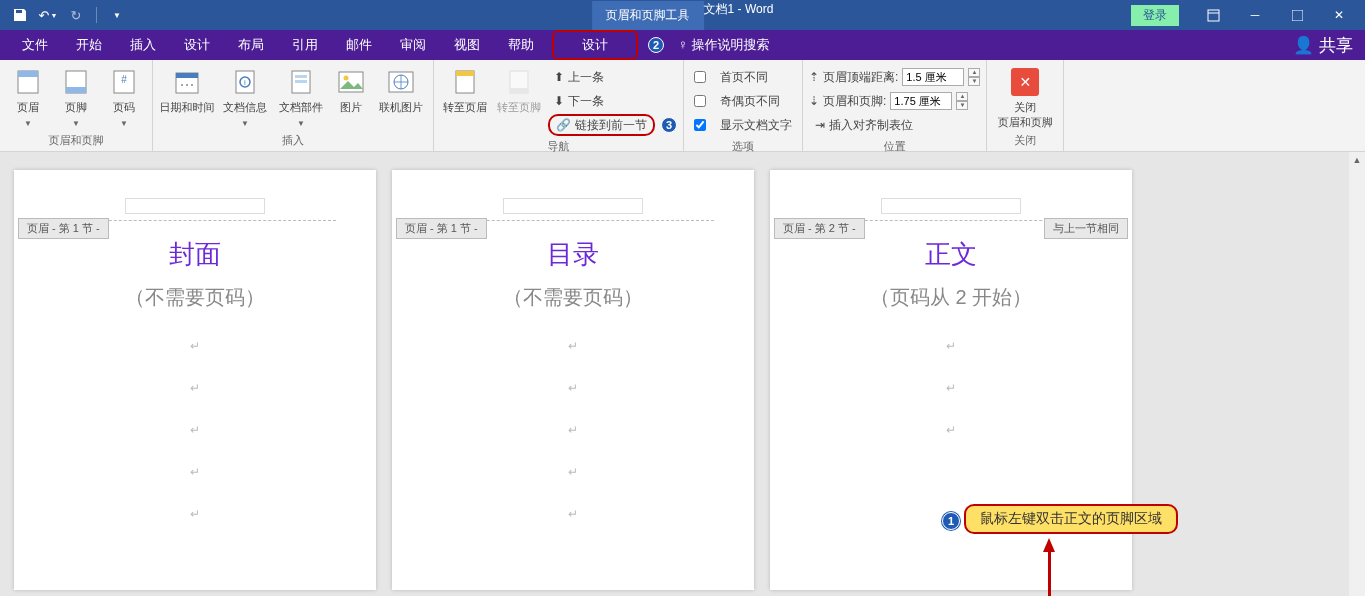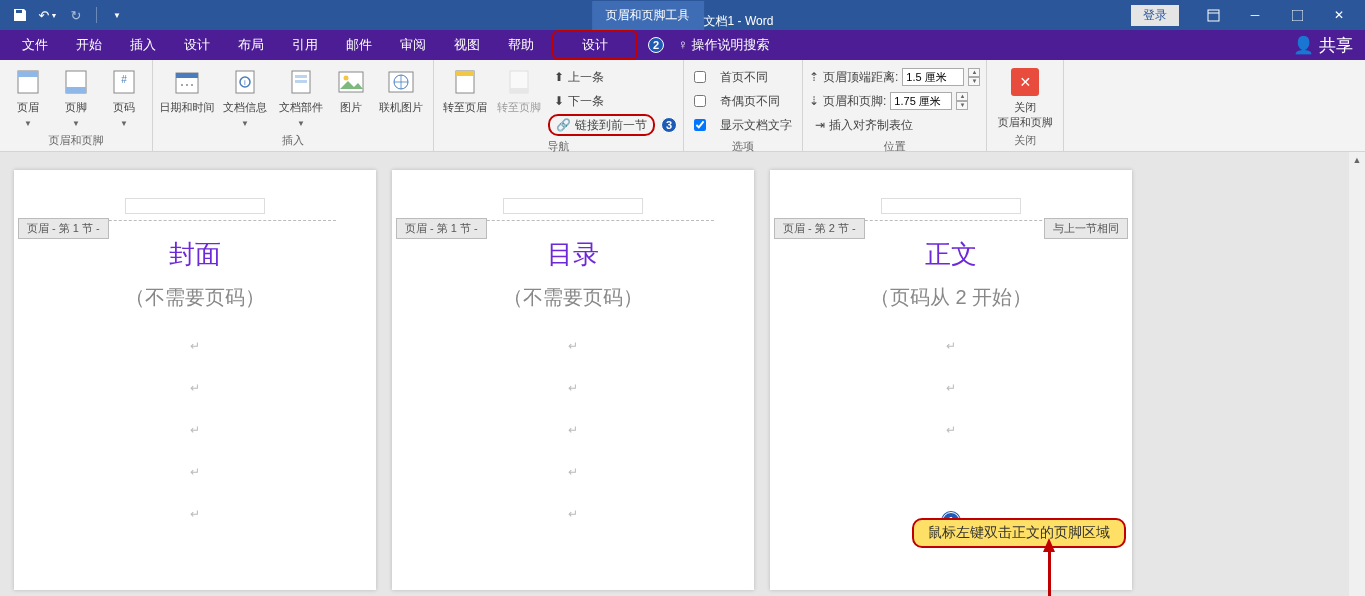--- a/index.html
+++ b/index.html
@@ -3,25 +3,25 @@
 <meta charset="utf-8">
 <style>
 * { margin: 0; padding: 0; box-sizing: border-box; font-family: "Microsoft YaHei", "SimSun", sans-serif; }
 body { background: #ffffff; width: 1365px; height: 596px; overflow: hidden; position: relative; }
 
 
 .titlebar { height: 30px; background: #2b579a; display: flex; align-items: center; color: #fff; font-size: 12px; position: relative; }
 .titlebar-left { display: flex; align-items: center; gap: 4px; padding-left: 8px; }
 .qat-btn { width: 24px; height: 24px; display: flex; align-items: center; justify-content: center; color: #fff; font-size: 13px; }
 .qat-sep { width: 1px; height: 16px; background: rgba(255,255,255,0.3); margin: 0 4px; }
-.titlebar-center { position: absolute; left: 50%; transform: translateX(-50%); display: flex; align-items: flex-end; }
+.titlebar-center { position: absolute; left: 50%; transform: translateX(-50%); display: flex; align-items: flex-start; }
 .tool-context { background: #3e6db5; padding: 6px 14px; font-size: 12px; }
 .doc-title { font-size: 12px; }
 .titlebar-right { margin-left: auto; display: flex; align-items: center; gap: 2px; padding-right: 6px; }
-.login-btn { background: #e5e5e5; color: #2b579a; padding: 2px 12px; font-size: 12px; margin-right: 12px; }
+.login-btn { background: #86efac; color: #2b579a; padding: 2px 12px; font-size: 12px; margin-right: 12px; }
 .win-btn { width: 40px; height: 28px; display: flex; align-items: center; justify-content: center; color: #fff; font-size: 12px; }
 
 
 .tabs { height: 30px; background: #4c1d95; display: flex; align-items: center; padding-left: 8px; color: #fff; font-size: 13px; position: relative; }
 .tab { padding: 6px 14px; cursor: pointer; }
 .tab.design-highlight { border: 2px solid #c00000; border-radius: 6px; padding: 4px 28px; margin: 0 4px; }
 .tabs-right { margin-left: auto; padding-right: 12px; font-size: 17px; }
 .num-circle { display: inline-flex; width: 16px; height: 16px; border-radius: 50%; background: #1f5bb5; color: #fff; align-items: center; justify-content: center; font-size: 11px; font-weight: bold; margin-left: 6px; border: 1px solid #fff; }
 
 
@@ -362,15 +362,15 @@
       <div class="para-mark">↵</div>
     </div>
   </div>
 </div>
 
 <div class="scrollbar-v">
   <div class="scroll-arrow">▲</div>
 </div>
 
 <div class="num-badge" style="left:942px; top:512px;">1</div>
-<div class="callout" style="left:912px; top:504px;margin-top:14px;">鼠标左键双击正文的页脚区域</div>
+<div class="callout" style="left:964px; top:504px;">鼠标左键双击正文的页脚区域</div>
 <div class="arrow-up" style="left:1043px; top:538px;"></div>
 <div class="arrow-line" style="left:1048px; top:550px; height:46px;"></div>
 
 </body></html>

